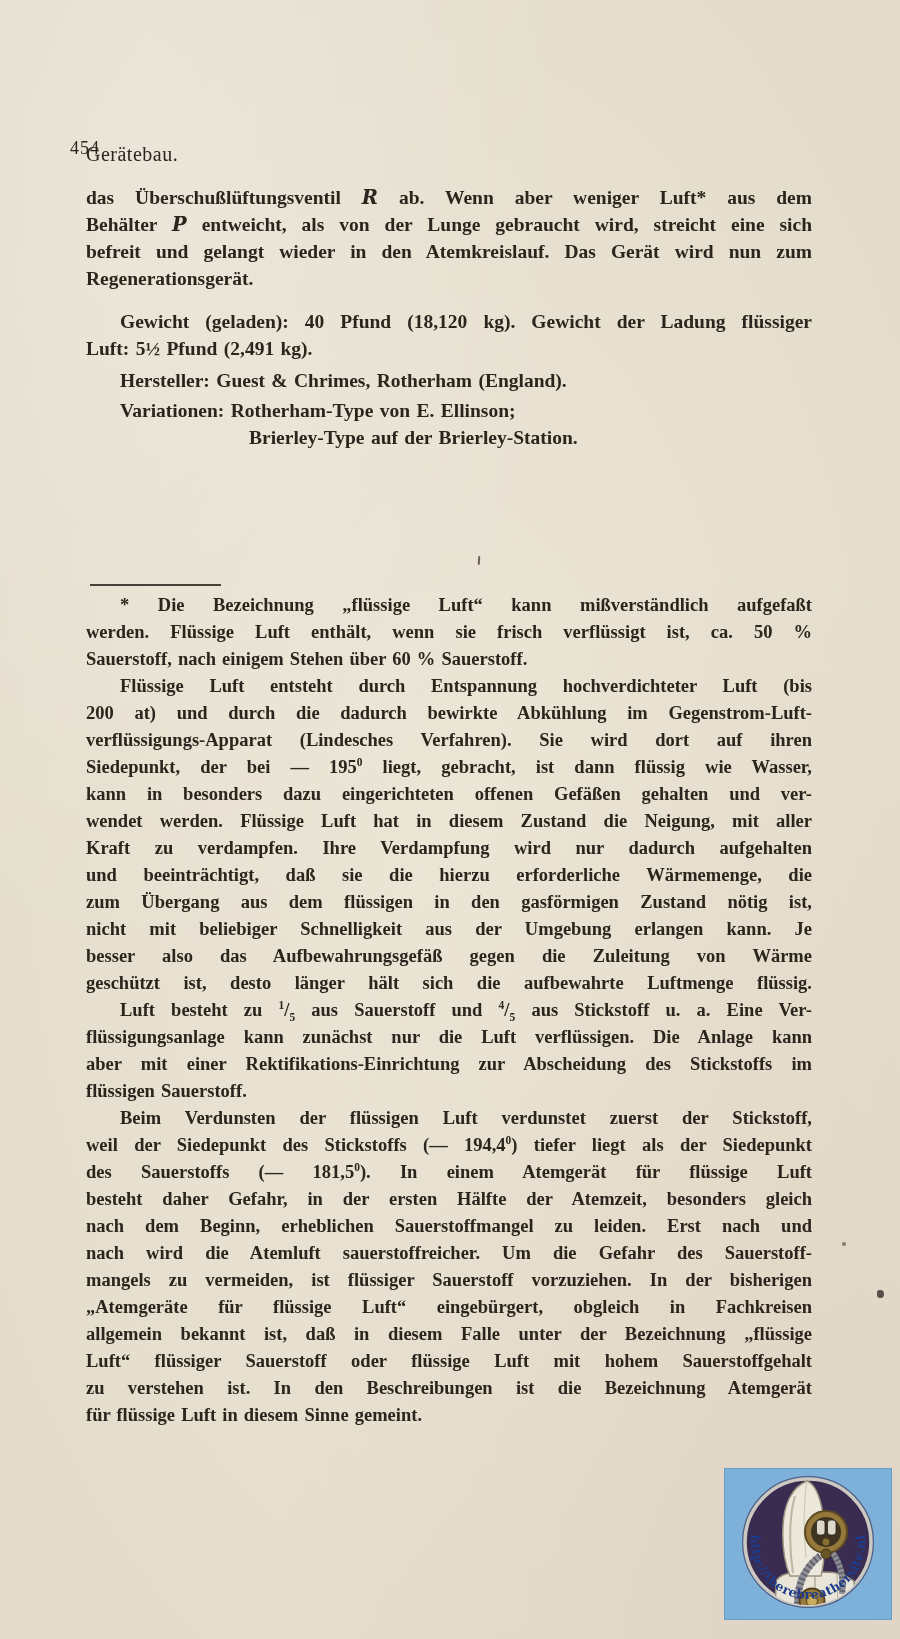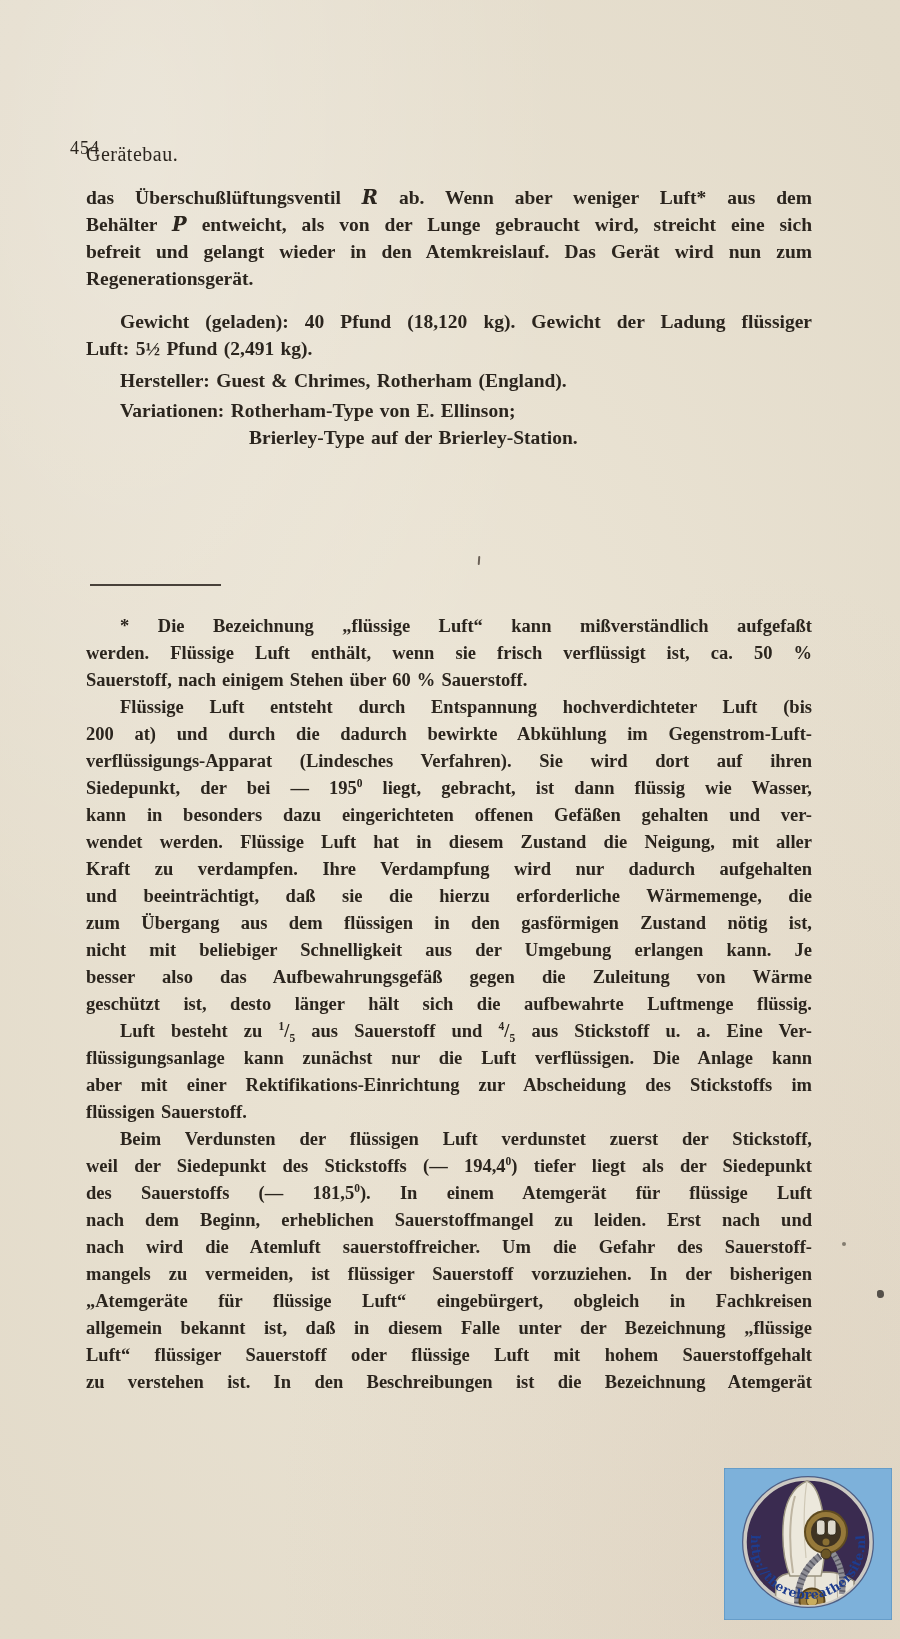--- a/index.html
+++ b/index.html
@@ -53,21 +53,21 @@
       <div class="line">Regenerationsgerät.</div>
       <div class="line stretch" style="padding-left: 34px; margin-top: 16px;">Gewicht (geladen): 40 Pfund (18,120 kg).  Gewicht der Ladung flüssiger</div>
       <div class="line">Luft: 5½ Pfund (2,491 kg).</div>
       <div class="line" style="padding-left: 34px; margin-top: 5px;">Hersteller: Guest &amp; Chrimes, Rotherham (England).</div>
       <div class="line" style="padding-left: 34px; margin-top: 3px;">Variationen: Rotherham-Type von E. Ellinson;</div>
       <div class="line" style="padding-left: 163px;">Brierley-Type auf der Brierley-Station.</div>
     </div>
 
   <div class="fn-sep"></div>
   <div class="fn-block">
-      <div class="line stretch" style="padding-left: 34px; margin-top: 21px;">* Die Bezeichnung „flüssige Luft“ kann mißverständlich aufgefaßt</div>
+      <div class="line stretch" style="padding-left: 34px;">* Die Bezeichnung „flüssige Luft“ kann mißverständlich aufgefaßt</div>
       <div class="line stretch">werden.  Flüssige Luft enthält, wenn sie frisch verflüssigt ist, ca. 50 %</div>
       <div class="line">Sauerstoff, nach einigem Stehen über 60 % Sauerstoff.</div>
       <div class="line stretch" style="padding-left: 34px;">Flüssige Luft entsteht durch Entspannung hochverdichteter Luft (bis</div>
       <div class="line stretch">200 at) und durch die dadurch bewirkte Abkühlung im Gegenstrom-Luft-</div>
       <div class="line stretch">verflüssigungs-Apparat (Lindesches Verfahren).  Sie wird dort auf ihren</div>
       <div class="line stretch">Siedepunkt, der bei — 195<sup>0</sup> liegt, gebracht, ist dann flüssig wie Wasser,</div>
       <div class="line stretch">kann in besonders dazu eingerichteten offenen Gefäßen gehalten und ver-</div>
       <div class="line stretch">wendet werden. Flüssige Luft hat in diesem Zustand die Neigung, mit aller</div>
       <div class="line stretch">Kraft zu verdampfen.  Ihre Verdampfung wird nur dadurch aufgehalten</div>
       <div class="line stretch">und beeinträchtigt, daß sie die hierzu erforderliche Wärmemenge, die</div>
@@ -75,27 +75,29 @@
       <div class="line stretch">nicht mit beliebiger Schnelligkeit aus der Umgebung erlangen kann.  Je</div>
       <div class="line stretch">besser also das Aufbewahrungsgefäß gegen die Zuleitung von Wärme</div>
       <div class="line stretch">geschützt ist, desto länger hält sich die aufbewahrte Luftmenge flüssig.</div>
       <div class="line stretch" style="padding-left: 34px;">Luft besteht zu <sup>1</sup>/<sub>5</sub> aus Sauerstoff und <sup>4</sup>/<sub>5</sub> aus Stickstoff u. a.  Eine Ver-</div>
       <div class="line stretch">flüssigungsanlage kann zunächst nur die Luft verflüssigen.  Die Anlage kann</div>
       <div class="line stretch">aber mit einer Rektifikations-Einrichtung zur Abscheidung des Stickstoffs im</div>
       <div class="line">flüssigen Sauerstoff.</div>
       <div class="line stretch" style="padding-left: 34px;">Beim Verdunsten der flüssigen Luft verdunstet zuerst der Stickstoff,</div>
       <div class="line stretch">weil der Siedepunkt des Stickstoffs (— 194,4<sup>0</sup>) tiefer liegt als der Siedepunkt</div>
       <div class="line stretch">des Sauerstoffs (— 181,5<sup>0</sup>).  In einem Atemgerät für flüssige Luft</div>
+      <div class="line stretch">besteht daher Gefahr, in der ersten Hälfte der Atemzeit, besonders gleich</div>
       <div class="line stretch">nach dem Beginn, erheblichen Sauerstoffmangel zu leiden.  Erst nach und</div>
       <div class="line stretch">nach wird die Atemluft sauerstoffreicher.  Um die Gefahr des Sauerstoff-</div>
       <div class="line stretch">mangels zu vermeiden, ist flüssiger Sauerstoff vorzuziehen.  In der bisherigen</div>
       <div class="line stretch">„Atemgeräte für flüssige Luft“ eingebürgert, obgleich in Fachkreisen</div>
       <div class="line stretch">allgemein bekannt ist, daß in diesem Falle unter der Bezeichnung „flüssige</div>
       <div class="line stretch">Luft“ flüssiger Sauerstoff oder flüssige Luft mit hohem Sauerstoffgehalt</div>
       <div class="line stretch">zu verstehen ist. In den Beschreibungen ist die Bezeichnung Atemgerät</div>
+      <div class="line">für flüssige Luft in diesem Sinne gemeint.</div>
     </div>
 
   <div class="speck s1"></div>
   <div class="speck s2"></div>
   <div class="speck s3"></div>
 
   <div class="watermark">
     <svg viewBox="0 0 168 152" xmlns="http://www.w3.org/2000/svg">
       <defs>
         <clipPath id="circleClip">

